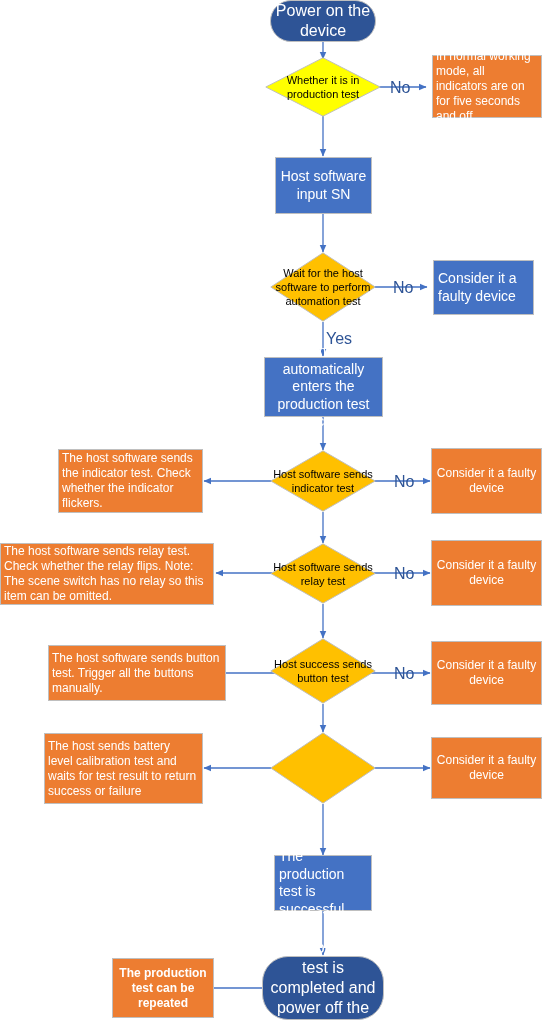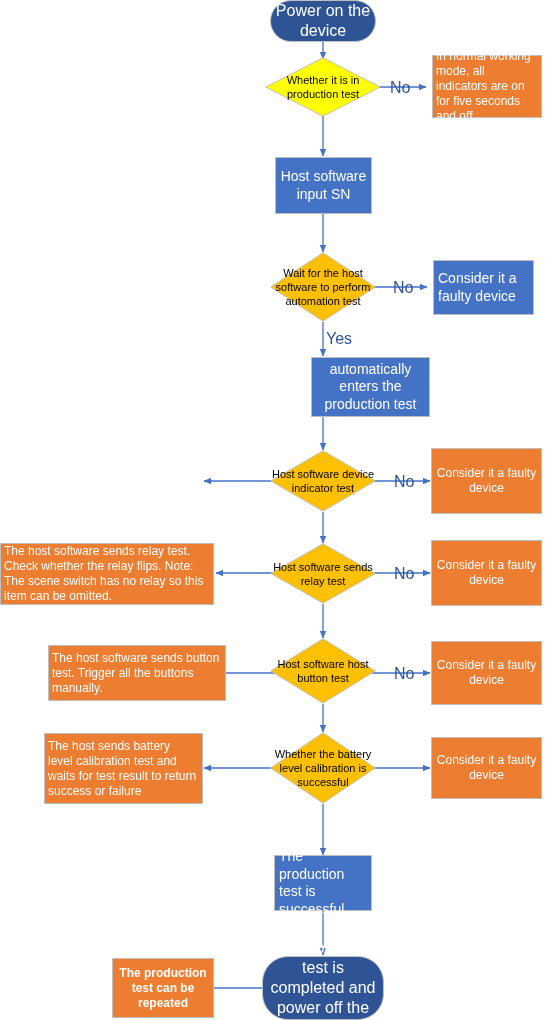--- a/index.html
+++ b/index.html
@@ -111,32 +111,35 @@
     </svg>
     <span class="lbl" style="width:104px;">Wait for the host software to perform automation test</span>
   </div>
   <div class="elabel" style="left:393px;top:279px;">No</div>
   <div class="elabel" style="left:326px;top:330px;">Yes</div>
 
   <div class="node proc left" style="left:433px;top:260px;width:101px;height:55px;justify-content:flex-start;text-align:left;">
     <span class="txt">Consider it a faulty device</span>
   </div>
 
-  <div class="node proc" style="left:264px;top:357px;width:119px;height:60px;margin-left:47px;">
+  <div class="node proc" style="left:264px;top:357px;width:119px;height:60px;">
     <span class="txt">The module automatically enters the production test process.</span>
   </div>
 
   <div class="dia" style="left:270px;top:450px;width:106px;height:62px;">
     <svg class="shape" viewBox="0 0 106 62" preserveAspectRatio="none">
       <polygon points="53,0.8 105.2,31 53,61.2 0.8,31" fill="#FFC000" stroke="#BFBFBF" stroke-width="1"></polygon>
     </svg>
-    <span class="lbl" style="width:104px;">Host software device indicator test</span>
+    <span class="lbl" style="width:104px;">Host software sends indicator test</span>
   </div>
   <div class="elabel" style="left:394px;top:473px;">No</div>
 
+  <div class="node note left" style="left:58px;top:449px;width:145px;height:64px;">
+    <span class="txt">The host software sends the indicator test. Check whether the indicator flickers.</span>
+  </div>
   <div class="node note" style="left:431px;top:448px;width:111px;height:66px;">
     <span class="txt">Consider it a faulty device</span>
   </div>
 
   <div class="dia" style="left:270px;top:543px;width:106px;height:61px;">
     <svg class="shape" viewBox="0 0 106 61" preserveAspectRatio="none">
       <polygon points="53,0.8 105.2,30.5 53,60.2 0.8,30.5" fill="#FFC000" stroke="#BFBFBF" stroke-width="1"></polygon>
     </svg>
     <span class="lbl" style="width:104px;">Host software sends relay test</span>
   </div>
@@ -146,36 +149,35 @@
     <span class="txt">The host software sends relay test. Check whether the relay flips. Note: The scene switch has no relay so this item can be omitted.</span>
   </div>
   <div class="node note" style="left:431px;top:540px;width:111px;height:66px;">
     <span class="txt">Consider it a faulty device</span>
   </div>
 
   <div class="dia" style="left:270px;top:638px;width:106px;height:66px;">
     <svg class="shape" viewBox="0 0 106 66" preserveAspectRatio="none">
       <polygon points="53,0.8 105.2,33 53,65.2 0.8,33" fill="#FFC000" stroke="#BFBFBF" stroke-width="1"></polygon>
     </svg>
-    <span class="lbl" style="width:104px;">Host software host button test</span>
+    <span class="lbl" style="width:104px;">Host success sends button test</span>
   </div>
   <div class="elabel" style="left:394px;top:665px;">No</div>
 
   <div class="node note left" style="left:48px;top:645px;width:178px;height:56px;">
     <span class="txt">The host software sends button test. Trigger all the buttons manually.</span>
   </div>
   <div class="node note" style="left:431px;top:641px;width:111px;height:64px;">
     <span class="txt">Consider it a faulty device</span>
   </div>
 
   <div class="dia" style="left:270px;top:732px;width:106px;height:72px;">
     <svg class="shape" viewBox="0 0 106 72" preserveAspectRatio="none">
       <polygon points="53,0.8 105.2,36 53,71.2 0.8,36" fill="#FFC000" stroke="#BFBFBF" stroke-width="1"></polygon>
     </svg>
-    <span class="lbl" style="width:104px;">Whether the battery level calibration is successful</span>
   </div>
 
   <div class="node note left" style="left:44px;top:733px;width:159px;height:71px;">
     <span class="txt">The host sends battery level calibration test and waits for test result to return success or failure</span>
   </div>
   <div class="node note" style="left:431px;top:737px;width:111px;height:62px;">
     <span class="txt">Consider it a faulty device</span>
   </div>
 
   <div class="node proc left" style="left:274px;top:855px;width:98px;height:56px;justify-content:flex-end;text-align:left;">

